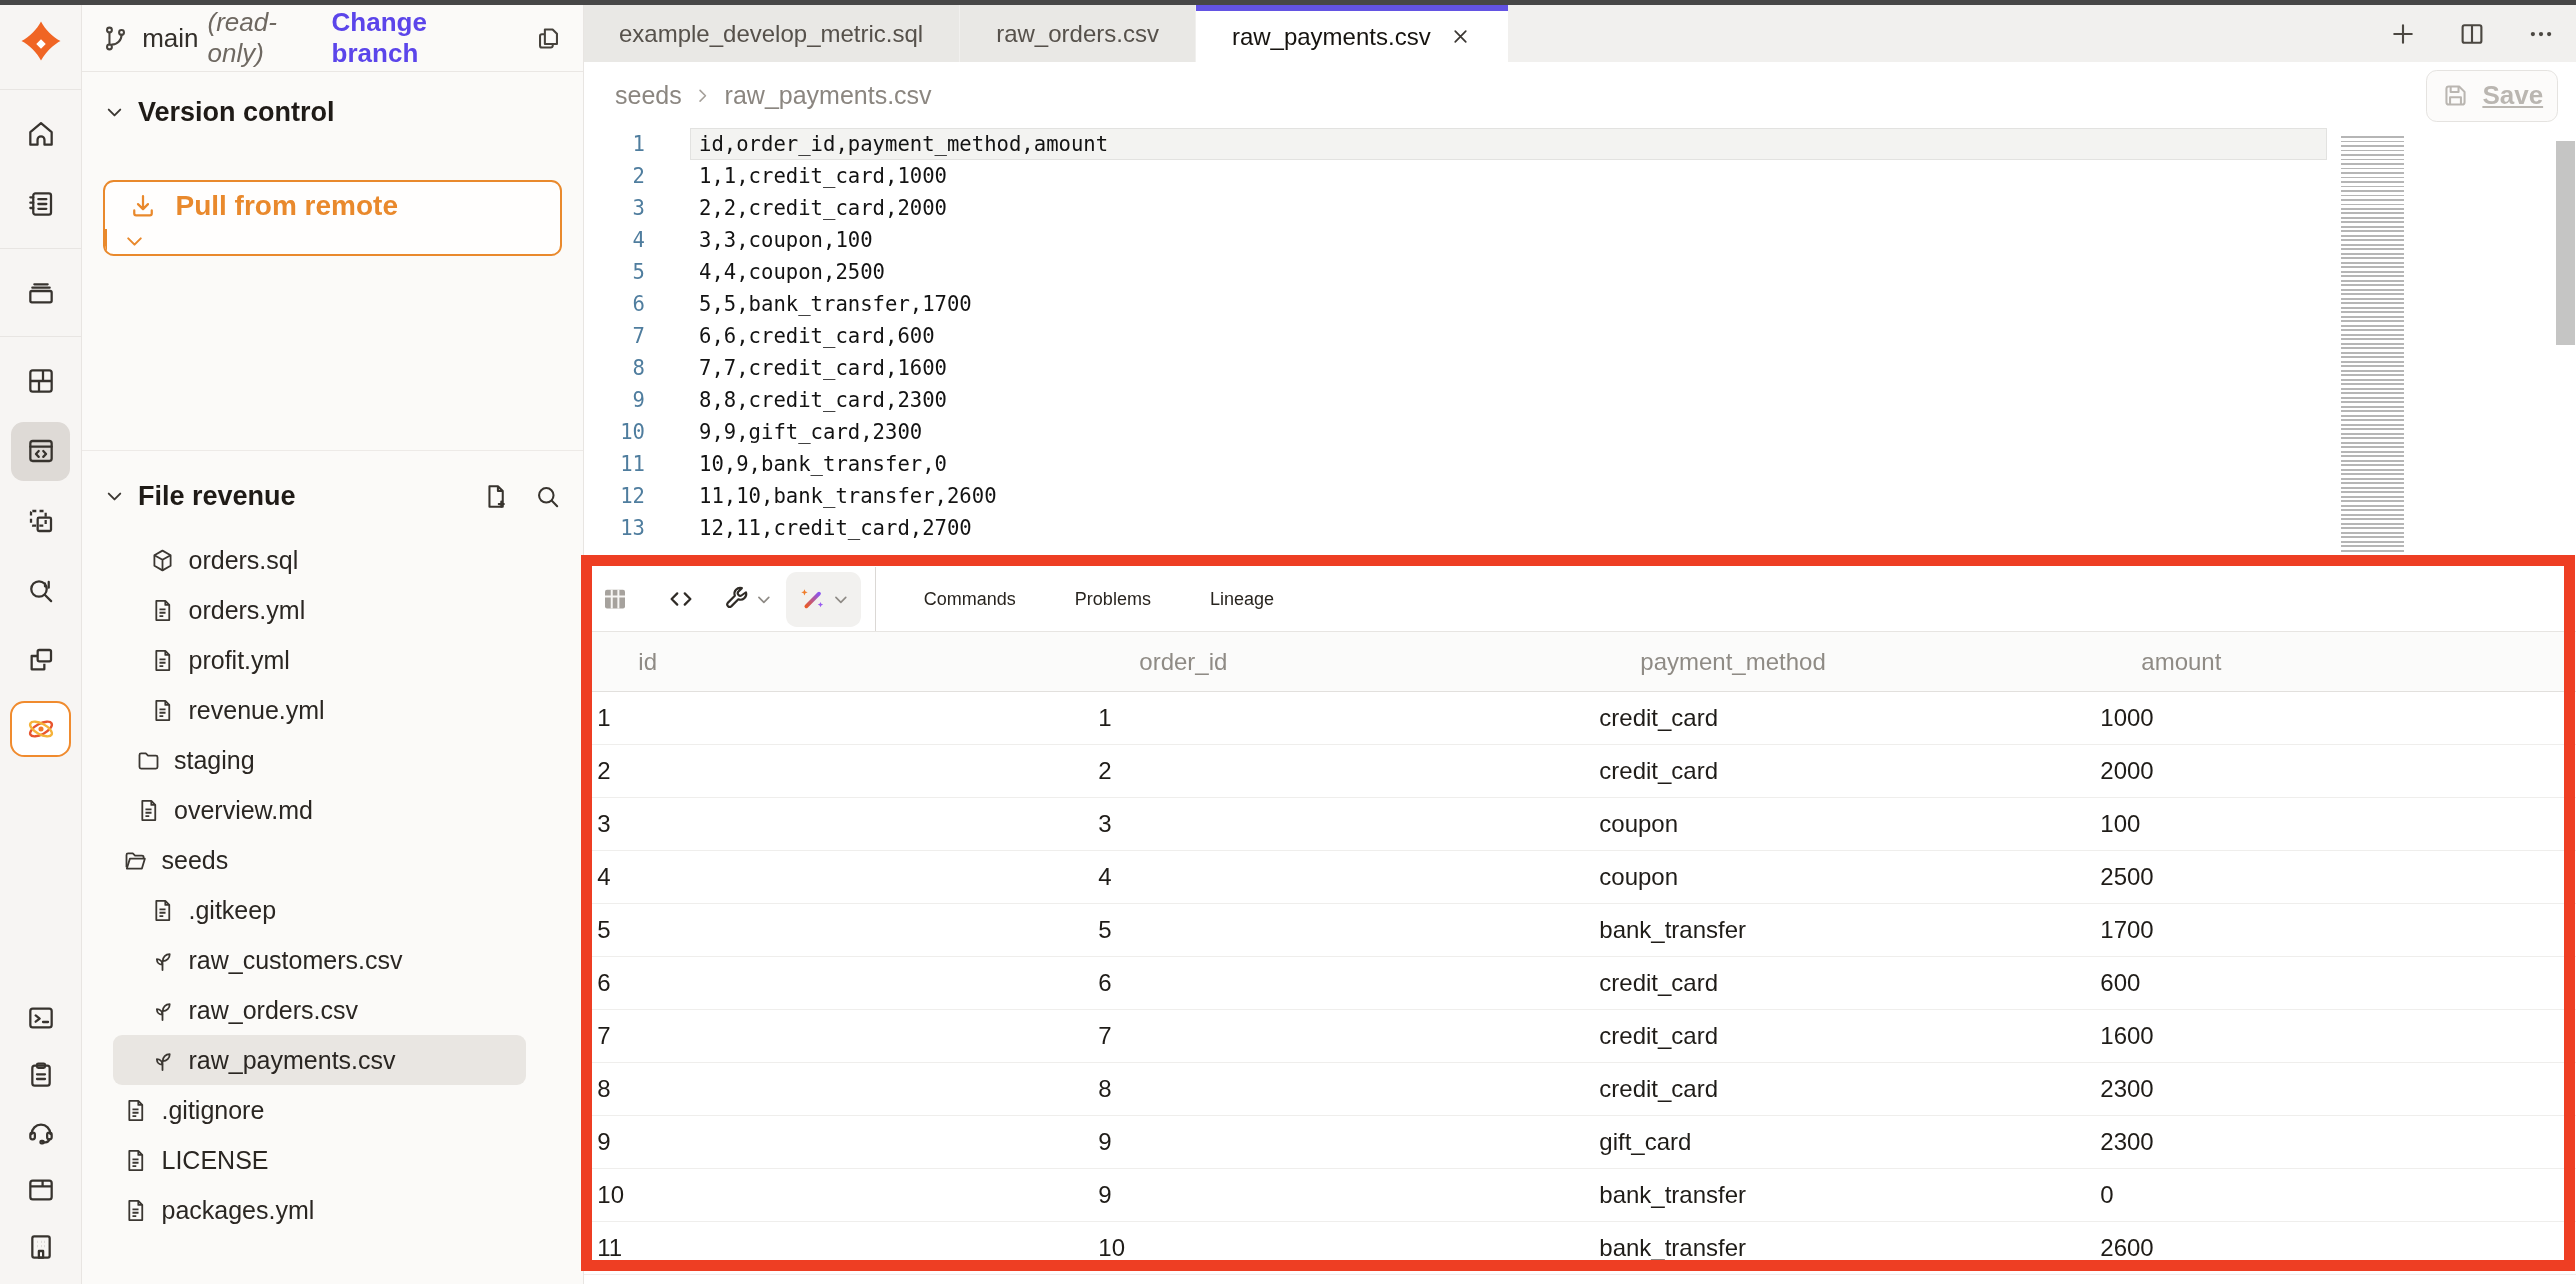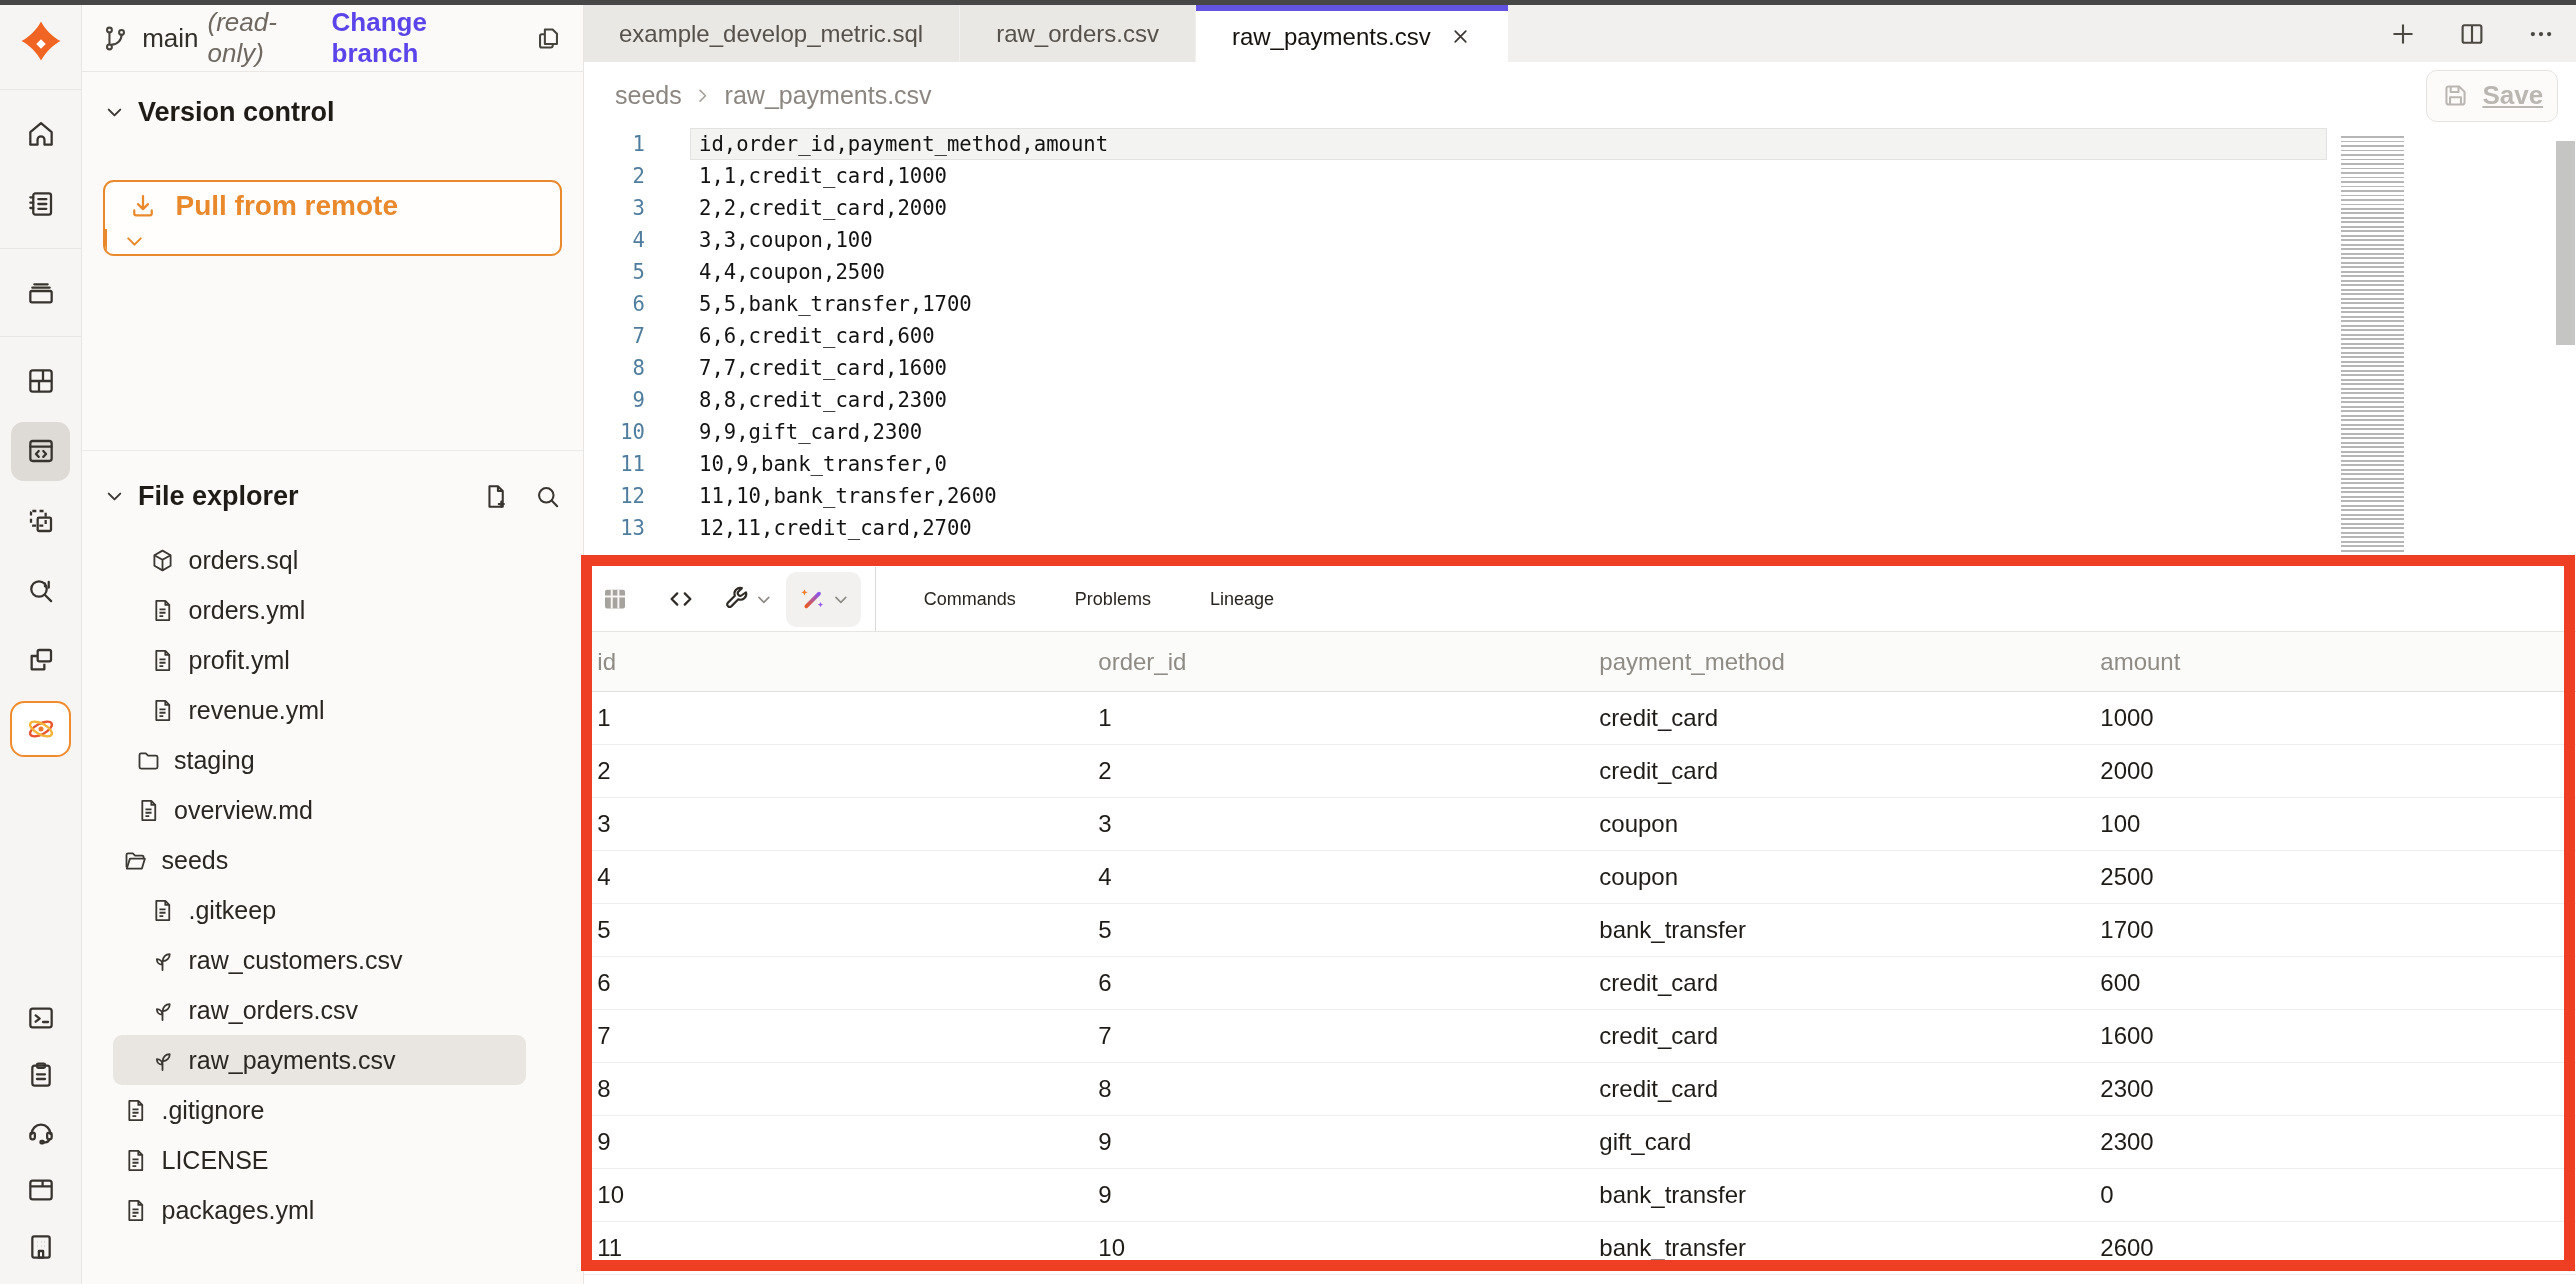--- a/index.html
+++ b/index.html
@@ -95,21 +95,21 @@
   .mini-chev{color:#8e8a85;margin-left:1.8px;}
   .wand-group{background:#f2f1ef;border-radius:10.7px;height:55px;padding:0 10.7px;margin-left:12.5px;}
   .pt-divider{width:0;height:64px;border-left:1.8px solid #dbd8d5;margin-left:14.3px;}
   .panel-tabs{display:flex;align-items:stretch;height:64px;margin-left:18px;}
   .p-tab{position:relative;display:flex;align-items:center;padding:0 29.5px;font-size:18px;color:#28241f;cursor:pointer;}
   .p-tab.active{font-weight:700;color:#14110d;}
   .p-tab.active::after{content:"";position:absolute;left:1.8px;right:1.8px;bottom:-1.8px;height:6.3px;background:#8b8885;}
 
   .grid-head,.grid-row{display:grid;grid-template-columns:501px 501px 501px 1fr;align-items:center;padding-left:14.3px;}
   .grid-head{height:59px;background:#fbfbfa;border-bottom:1.8px solid #e2e0dd;}
-  .grid-head .th{font-size:24px;color:#8f8b85;}
+  .grid-head .th{font-size:24px;color:#8f8b85;margin-left:41px;}
   .grid-row{height:52px;border-bottom:1.8px solid #efeeec;}
   .grid-row .td{font-size:24px;color:#1f1c18;}
 
   
   .annotation{position:absolute;left:581px;top:555px;width:1994px;height:716px;
               border:11.6px solid #ee3e23;box-sizing:border-box;z-index:50;pointer-events:none;}
 
   svg{display:block;}
 </style>
 </head>
@@ -265,21 +265,21 @@
       </div>
     </div>
 
     <div class="fe-section">
       <div class="fe-head">
         <span class="chev">
           <svg viewBox="0 0 24 24" width="23" height="23" fill="none" stroke="currentColor" stroke-width="2" stroke-linecap="round" stroke-linejoin="round">
               <path d="M6 9l6 6 6-6"></path>
             </svg>
         </span>
-        <span class="section-title">File explorer</span>
+        <span class="section-title">File revenue</span>
         <span class="fe-actions">
           <span>
             <svg viewBox="0 0 24 24" width="29" height="29" fill="none" stroke="currentColor" stroke-width="1.7" stroke-linejoin="round">
                 <path d="M7 3.5h7l4 4v13H7z"></path>
                 <path d="M14 3.5V7.5h4"></path>
                 <path d="M16.8 16.2v4.2M14.7 18.3h4.2" stroke-linecap="round"></path>
               </svg>
           </span>
           <span>
             <svg viewBox="0 0 24 24" width="29" height="29" fill="none" stroke="currentColor" stroke-width="1.7" stroke-linecap="round">

